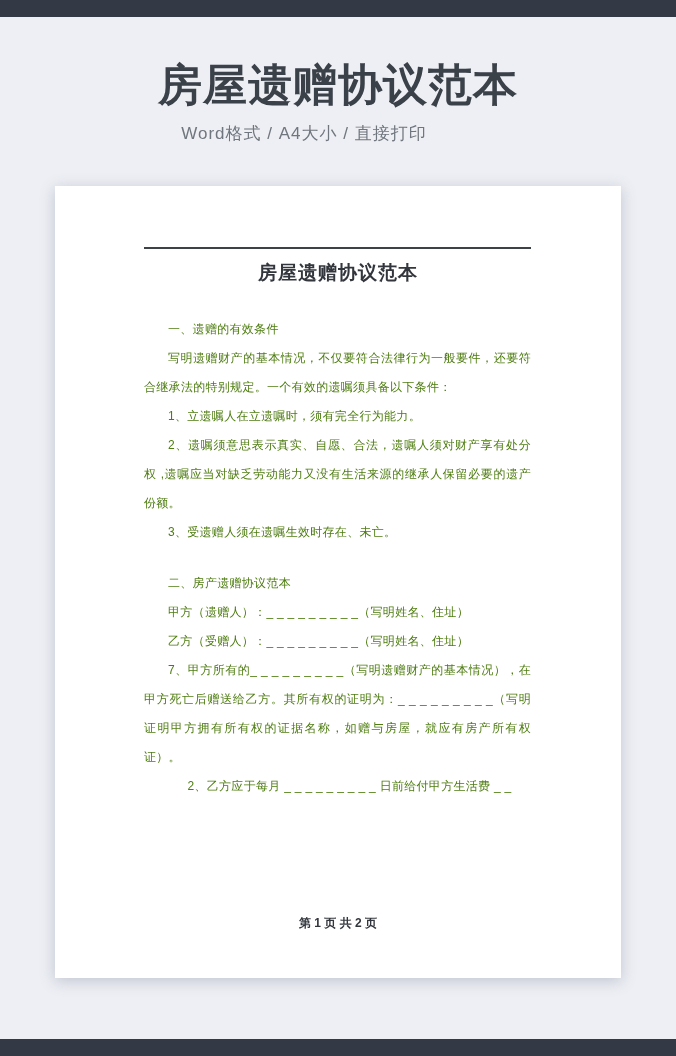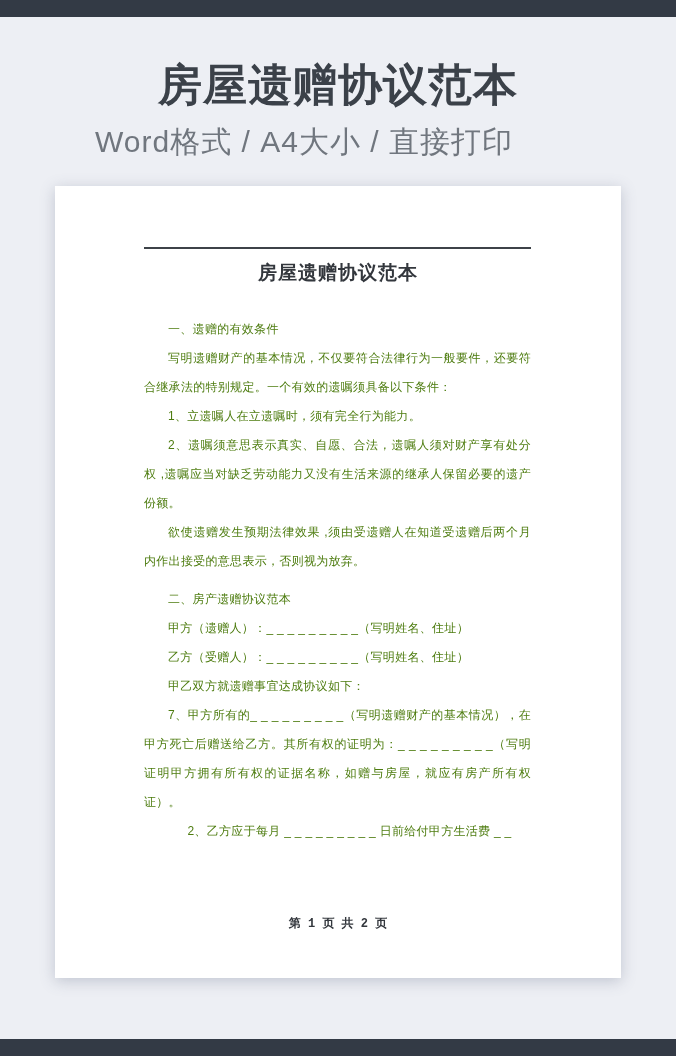--- a/index.html
+++ b/index.html
@@ -20,21 +20,21 @@
   .header-title {
     position: absolute; top: 60px; left: 0; width: 676px;
     text-align: center;
     font-size: 44px; font-weight: bold; color: #3b4149;
     letter-spacing: 1px;
     line-height: 1.15;
   }
   .header-subtitle {
     position: absolute; top: 122px; left: 0; width: 608px;
     text-align: center;
-    font-size: 30px; color: #70767e;
+    font-size: 17px; color: #70767e;
     letter-spacing: 1px;
   }
 
   .a4-page {
     position: absolute; left: 55px; top: 186px;
     width: 566px; height: 792px;
     background: #ffffff;
     box-shadow: 0 3px 14px rgba(90, 100, 125, 0.30);
   }
   .doc-rule {
@@ -49,49 +49,48 @@
     letter-spacing: 1px;
   }
   .doc-body {
     position: absolute; left: 89px; top: 129px; width: 387px;
     font-size: 12px; color: #4d7c0f;
     line-height: 29px;
     text-align: justify;
     letter-spacing: 0.3px;
   }
   .para { text-indent: 2em; }
-  .para.gap-before { margin-top: 9px; }
+  .para.gap-before { margin-top: 22px; }
   .para.nowrap { white-space: nowrap; text-align: center; }
   .doc-footer {
     position: absolute; bottom: 46px; left: 0; width: 100%;
     text-align: center;
-    font-size: 12px; font-weight: bold; color: #33373d; font-family: Liberation Mono, monospace;
+    font-size: 12px; font-weight: bold; color: #33373d;
   }
 </style>
 </head>
 <body>
 
 <div class="edge-bar top"></div>
 
 <div class="header-title">房屋遗赠协议范本</div>
 
 <div class="header-subtitle">Word格式 / A4大小 / 直接打印</div>
 
 <div class="a4-page">
   <div class="doc-rule"></div>
   <div class="doc-title">房屋遗赠协议范本</div>
   <div class="doc-body">
       <div class="para">一、遗赠的有效条件</div>
       <div class="para">写明遗赠财产的基本情况，不仅要符合法律行为一般要件，还要符合继承法的特别规定。一个有效的遗嘱须具备以下条件：</div>
       <div class="para">1、立遗嘱人在立遗嘱时，须有完全行为能力。</div>
       <div class="para">2、遗嘱须意思表示真实、自愿、合法，遗嘱人须对财产享有处分权 ,遗嘱应当对缺乏劳动能力又没有生活来源的继承人保留必要的遗产份额。</div>
-      <div class="para">欲使遗赠发生预期法律效果 ,须由受遗赠人在知道受遗赠后两个月内作出接受的意思表示，否则视为放弃。</div>
+      <div class="para">3、受遗赠人须在遗嘱生效时存在、未亡。</div>
       <div class="para gap-before">二、房产遗赠协议范本</div>
       <div class="para">甲方（遗赠人）：_ _ _ _ _ _ _ _ _（写明姓名、住址）</div>
       <div class="para">乙方（受赠人）：_ _ _ _ _ _ _ _ _（写明姓名、住址）</div>
-      <div class="para">甲乙双方就遗赠事宜达成协议如下：</div>
       <div class="para">7、甲方所有的_ _ _ _ _ _ _ _ _（写明遗赠财产的基本情况），在甲方死亡后赠送给乙方。其所有权的证明为：_ _ _ _ _ _ _ _ _（写明证明甲方拥有所有权的证据名称，如赠与房屋，就应有房产所有权证）。</div>
       <div class="para nowrap">2、乙方应于每月 _ _ _ _ _ _ _ _ _ 日前给付甲方生活费 _ _</div>
     </div>
   <div class="doc-footer">第 1 页 共 2 页</div>
 </div>
 
 <div class="edge-bar bottom"></div>
 
 </body></html>

